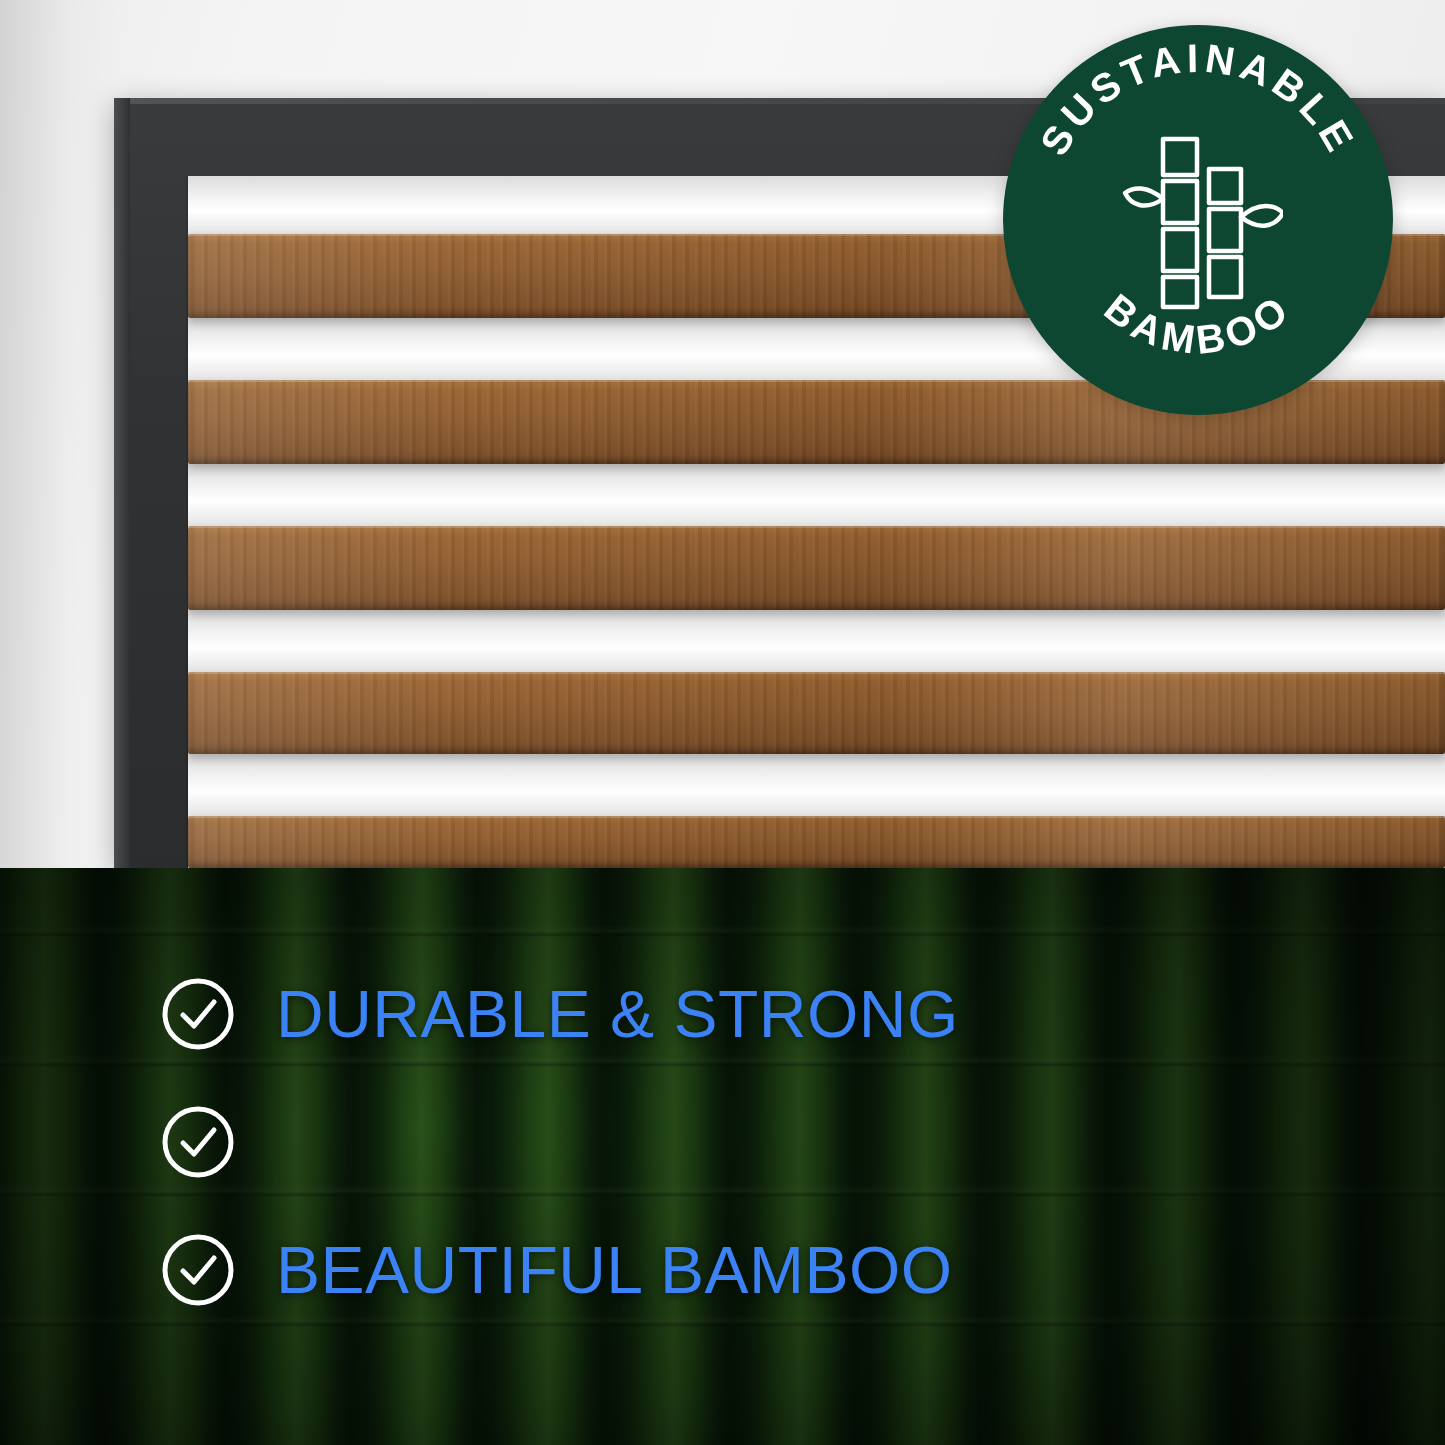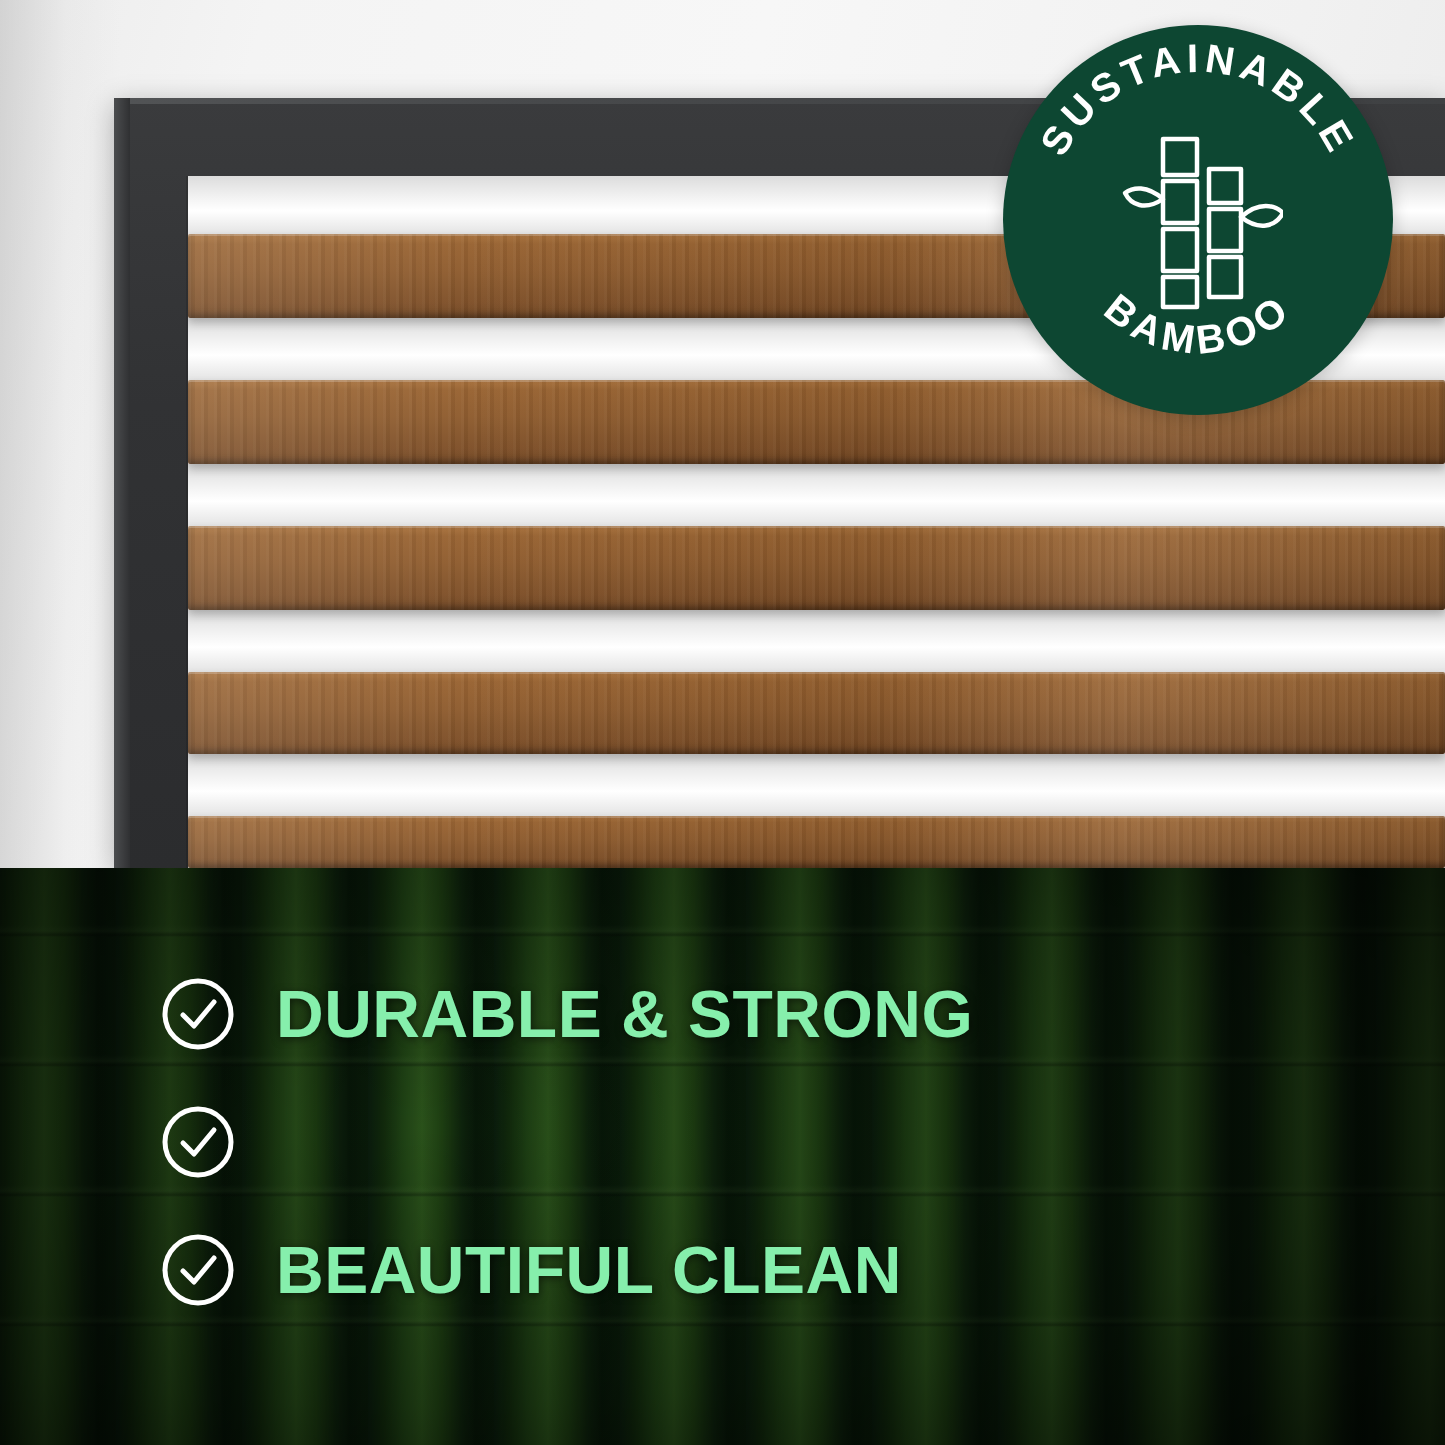--- a/index.html
+++ b/index.html
@@ -214,23 +214,23 @@
     display: flex;
     align-items: center;
     gap: 40px;
   }
   .check-icon {
     width: 76px;
     height: 76px;
     flex: 0 0 auto;
   }
   .feature-label {
-    color: #86efac;
+    color: #3b82f6;
     font-size: 66px;
-    font-weight: bold;
+    font-weight: normal;
     letter-spacing: 0.5px;
     line-height: 1;
     text-shadow: 0 2px 8px rgba(0,0,0,0.55);
     white-space: nowrap;
   }
 </style>
 </head>
 <body>
 
 <div class="canvas">
@@ -325,19 +325,19 @@
         </span>
       </div>
 
       <div class="feature-row">
         <span class="check-icon">
           <svg viewBox="0 0 76 76" xmlns="http://www.w3.org/2000/svg" fill="none" stroke="#ffffff" stroke-width="5" stroke-linecap="round" stroke-linejoin="round">
             <circle cx="38" cy="38" r="33"></circle>
             <path d="M23 39 l11 11 l20 -24"></path>
           </svg>
         </span>
-        <span class="feature-label">BEAUTIFUL CLEAN</span>
+        <span class="feature-label">BEAUTIFUL BAMBOO</span>
       </div>
 
     </div>
   </div>
 
 </div>
 
 </body></html>

